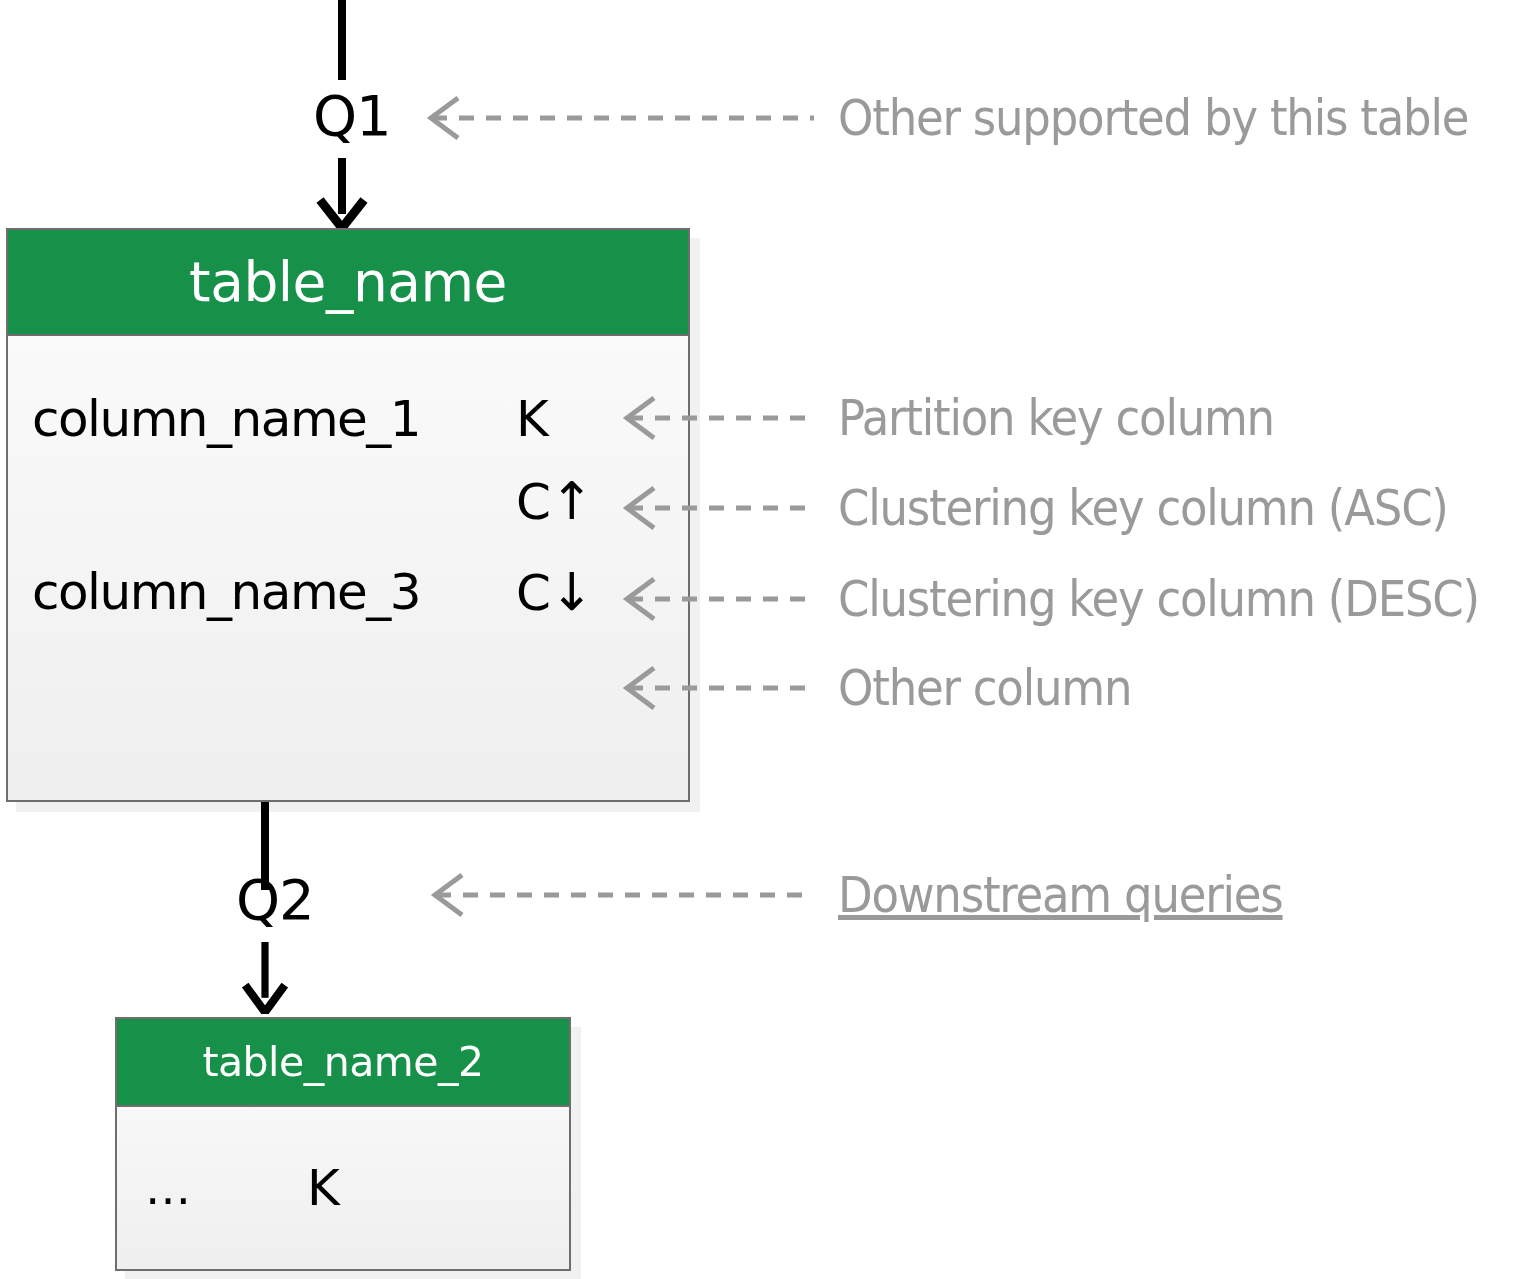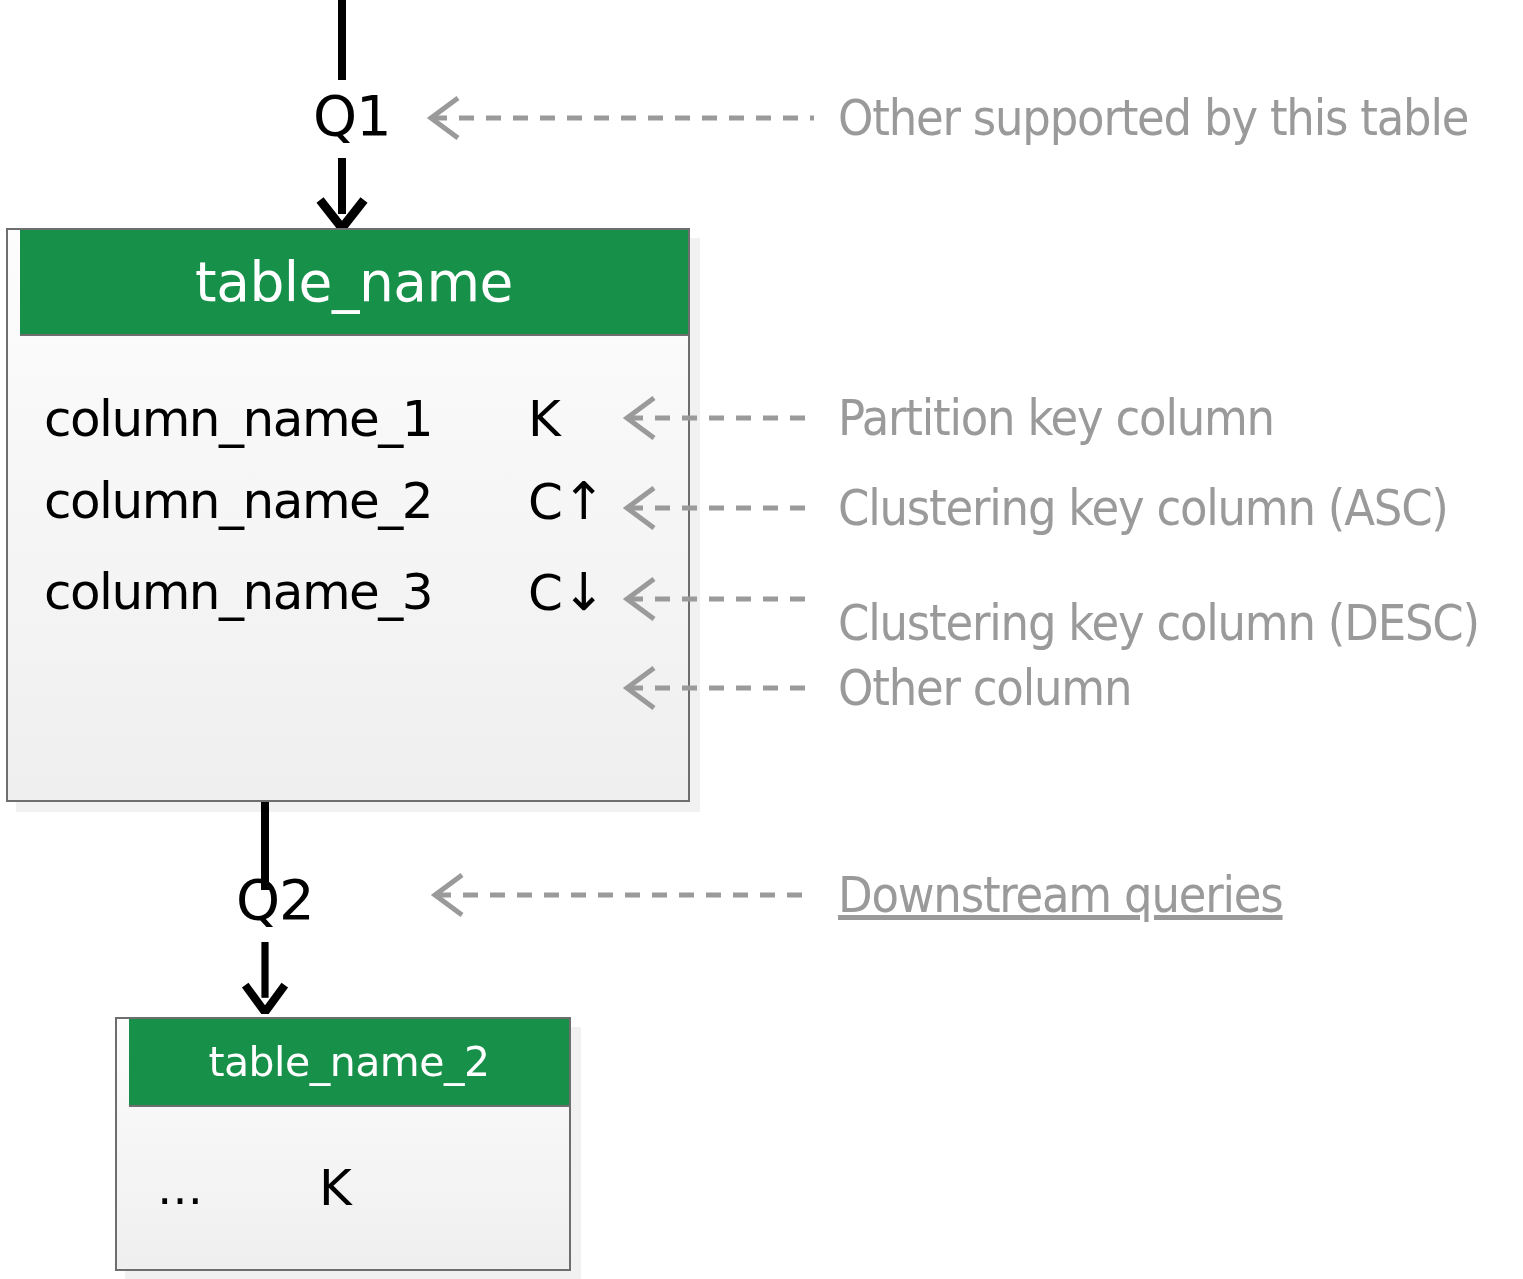--- a/index.html
+++ b/index.html
@@ -16,21 +16,20 @@
     font-family: "Liberation Sans", sans-serif;
   }
 
   
   .card {
     position: absolute;
     box-sizing: border-box;
     border: 2px solid #6e6e6e;
     background: linear-gradient(to bottom, #fdfdfd 0%, #f7f7f7 40%, #efefef 100%);
     box-shadow: 10px 10px 0 0 rgba(0,0,0,0.055);
-    padding-left: 12px;
   }
   .card-header {
     background: #17914a;
     color: #ffffff;
     text-align: center;
     font-family: "DejaVu Sans", sans-serif;
     font-weight: 400;
     letter-spacing: -0.5px;
     white-space: nowrap;
     overflow: hidden;
@@ -165,21 +164,20 @@
     <div class="card-body">
 
       <div class="col-row" style="top:58px;">
         <span class="col-name">column_name_1</span>
         <span class="col-key">
           <span>K</span><span class="dir"></span>
         </span>
       </div>
 
       <div class="col-row" style="top:140px;">
-        <span class="col-name">column_name_2</span>
         <span class="col-key">
           <span>C</span><span class="dir">↑</span>
         </span>
       </div>
 
       <div class="col-row" style="top:231px;">
         <span class="col-name">column_name_3</span>
         <span class="col-key">
           <span>C</span><span class="dir">↓</span>
         </span>
@@ -198,21 +196,21 @@
   <svg class="dash-arrow" style="left:620px; top:486px; width:192px;" viewBox="0 0 192 44" preserveAspectRatio="none">
     <line x1="8" y1="22" x2="190" y2="22" stroke="#9a9a9a" stroke-width="5" stroke-dasharray="15,12"></line>
     <polyline points="34,2 7,22 34,42" fill="none" stroke="#9a9a9a" stroke-width="5"></polyline>
   </svg>
   <div class="ann-label" style="left:838px; top:483px;">Clustering key column (ASC)</div>
 
   <svg class="dash-arrow" style="left:620px; top:577px; width:192px;" viewBox="0 0 192 44" preserveAspectRatio="none">
     <line x1="8" y1="22" x2="190" y2="22" stroke="#9a9a9a" stroke-width="5" stroke-dasharray="15,12"></line>
     <polyline points="34,2 7,22 34,42" fill="none" stroke="#9a9a9a" stroke-width="5"></polyline>
   </svg>
-  <div class="ann-label" style="left:838px; top:574px;margin-top:24px;">Clustering key column (DESC)</div>
+  <div class="ann-label" style="left:838px; top:574px;">Clustering key column (DESC)</div>
 
   <svg class="dash-arrow" style="left:620px; top:666px; width:192px;" viewBox="0 0 192 44" preserveAspectRatio="none">
     <line x1="8" y1="22" x2="190" y2="22" stroke="#9a9a9a" stroke-width="5" stroke-dasharray="15,12"></line>
     <polyline points="34,2 7,22 34,42" fill="none" stroke="#9a9a9a" stroke-width="5"></polyline>
   </svg>
   <div class="ann-label" style="left:838px; top:663px;">Other column</div>
 
   <div class="vline" style="left:261px; top:802px; height:88px;"></div>
 
   <div class="qlabel" style="left:236px; top:872px;">Q2</div>

